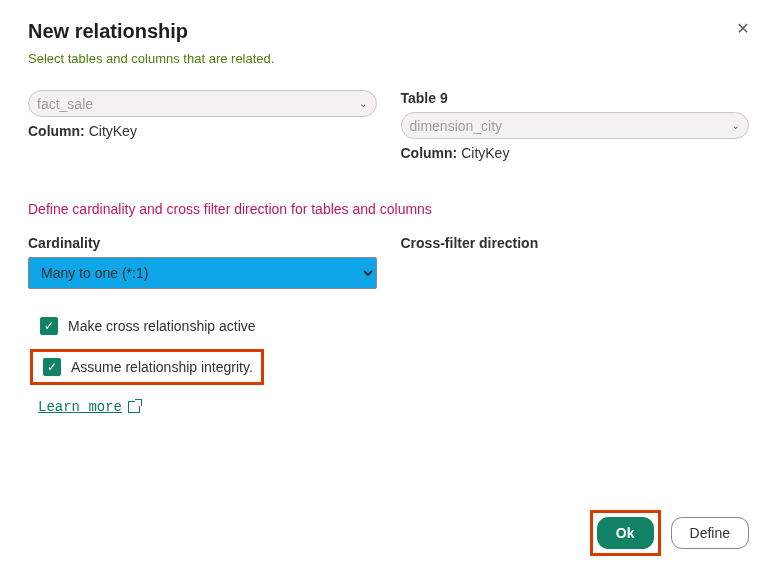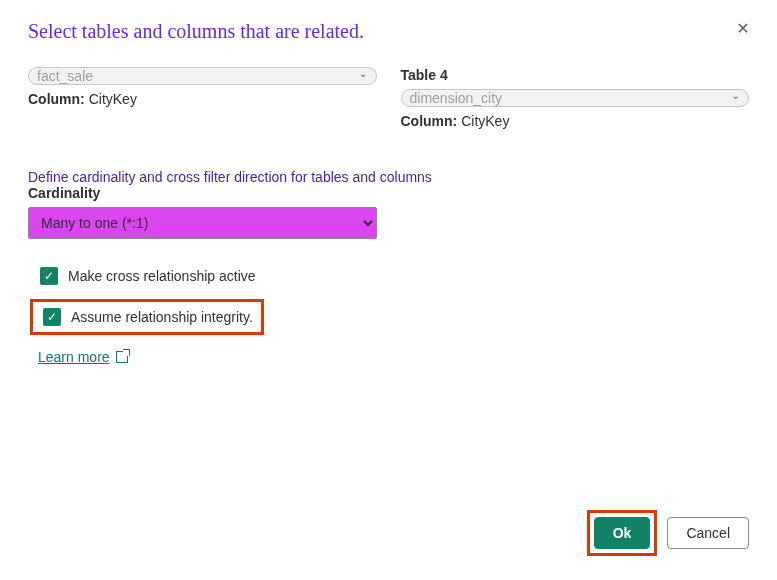--- a/index.html
+++ b/index.html
@@ -20,24 +20,23 @@
       height: 100%;
       position: relative;
     }
     .title {
       font-size: 20px;
       font-weight: 600;
       color: #201f1e;
       margin-bottom: 8px;
     }
     .subtitle {
-      font-size: 20px;
-      color: #6d28d9;
+      font-size: 13px;
+      color: #4d7c0f;
       margin-bottom: 24px;
-      font-family: Liberation Serif, serif;
     }
     .close-btn {
       position: absolute;
       top: 18px;
       right: 24px;
       width: 20px;
       height: 20px;
       cursor: pointer;
       display: flex;
       align-items: center;
@@ -57,54 +56,56 @@
     }
     .field-label {
       font-size: 14px;
       font-weight: 600;
       color: #323130;
       margin-bottom: 6px;
       display: block;
     }
     .dropdown {
       width: 100%;
-      height: 18px;
+      height: 27px;
       border: 1px solid #c8c6c4;
       background: #f3f2f1;
       color: #a19f9d;
       font-size: 14px;
       padding: 0 8px;
       position: relative;
       display: flex;
+      align-items: center;
       border-radius: 14px;
     }
     .dropdown-chevron {
       position: absolute;
       right: 8px;
       font-size: 10px;
       color: #605e5c;
     }
     .column-line {
       font-size: 14px;
       color: #323130;
       margin-top: 6px;
     }
     .column-label {
       font-weight: 600;
     }
     .section-text {
       font-size: 14px;
-      color: #4c1d95;
+      color: #be185d;
       margin-top: 40px;
+      margin-bottom: 18px;
     }
     select.native-select {
       width: 100%;
       height: 32px;
       border: 1px solid #8a8886;
-      background: #d946ef;
+      background: #0ea5e9;
       color: #323130;
       font-size: 14px;
       padding: 0 8px;
       font-family: inherit;
       border-radius: 2px;
     }
     .checkbox-row {
       display: flex;
       align-items: center;
       gap: 10px;
@@ -140,21 +141,21 @@
       align-items: center;
       gap: 6px;
       margin-left: 10px;
       margin-top: 14px;
       font-size: 14px;
       color: #117865;
       text-decoration: underline;
       cursor: pointer;
       border: none;
       background: none;
-      font-family: Liberation Sans, sans-serif;
+      font-family: Liberation Mono, monospace;
     }
     .external-icon {
       width: 12px;
       height: 12px;
       border: 1px solid #117865;
       position: relative;
       display: inline-block;
     }
     .external-icon::after {
       content: "";
@@ -173,21 +174,21 @@
       right: 28px;
       display: flex;
       gap: 10px;
       align-items: center;
     }
     .btn {
       height: 32px;
       padding: 0 18px;
       font-size: 14px;
       font-family: inherit;
-      border-radius: 4px;
+      border-radius: 11px;
       cursor: pointer;
       display: inline-flex;
       align-items: center;
       justify-content: center;
     }
     .btn-primary {
       background: #118265;
       color: #fff;
       border: 1px solid #118265;
       font-weight: 600;
@@ -205,35 +206,36 @@
   </style>
 </head>
 <body>
 
 <div class="dialog">
 
   <button class="close-btn">
     <span>✕</span>
   </button>
 
+  <h1 class="title">New relationship</h1>
   <p class="subtitle">Select tables and columns that are related.</p>
 
   <div class="row">
     <div class="col">
       <div class="dropdown">
         <span>fact_sale</span>
         <span class="dropdown-chevron">⌄</span>
       </div>
       <div class="column-line">
         <span class="column-label">Column:</span>
         <span>CityKey</span>
       </div>
     </div>
     <div class="col">
-      <span class="field-label">Table 4</span>
+      <span class="field-label">Table 9</span>
       <div class="dropdown">
         <span>dimension_city</span>
         <span class="dropdown-chevron">⌄</span>
       </div>
       <div class="column-line">
         <span class="column-label">Column:</span>
         <span>CityKey</span>
       </div>
     </div>
   </div>
@@ -241,20 +243,21 @@
   <p class="section-text">Define cardinality and cross filter direction for tables and columns</p>
 
   <div class="row">
     <div class="col">
       <span class="field-label">Cardinality</span>
       <select class="native-select">
         <option>Many to one (*:1)</option>
       </select>
     </div>
     <div class="col">
+      <span class="field-label">Cross-filter direction</span>
     </div>
   </div>
 
   <div style="margin-top: 28px;">
     <div class="checkbox-row">
       <span class="checkbox">✓</span>
       <span>Make cross relationship active</span>
     </div>
 
     <div class="highlight-wrap">
@@ -265,16 +268,16 @@
     <button class="learn-more">
       <span>Learn more</span>
       <span class="external-icon"></span>
     </button>
   </div>
 
   <div class="footer">
     <span class="ok-wrap">
       <button class="btn btn-primary">Ok</button>
     </span>
-    <button class="btn btn-secondary">Cancel</button>
+    <button class="btn btn-secondary">Define</button>
   </div>
 
 </div>
 
 </body></html>

